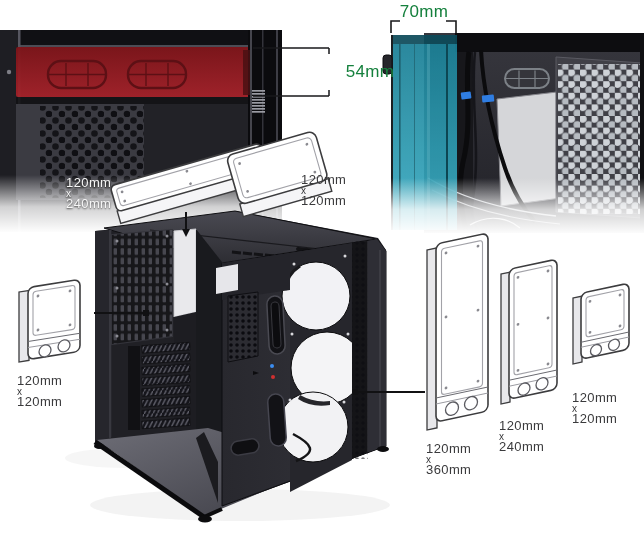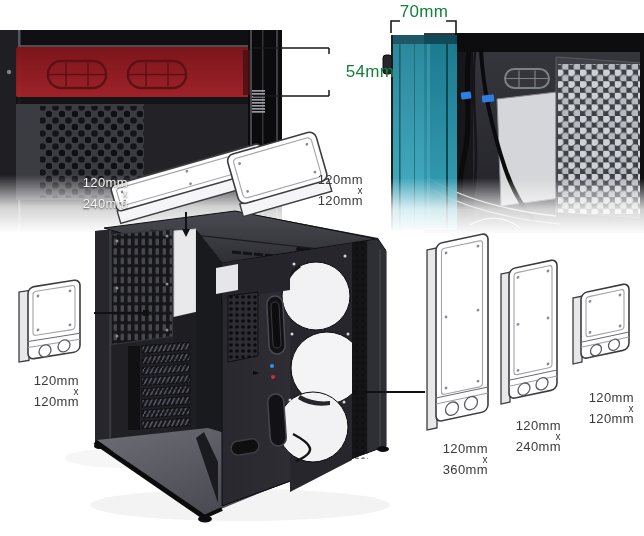--- a/index.html
+++ b/index.html
@@ -2,21 +2,21 @@
 <html style="--clearance-red: #9d1d23; --clearance-teal: #2497ae; --line: #1a1a1c;"><head>
 <meta charset="utf-8">
 <style>
   html,body { margin:0; padding:0; background:#fff; }
   #canvas {
     position:relative; width:644px; height:536px; background:#ffffff;
     overflow:hidden; font-family:"Liberation Sans", sans-serif;
   }
   #art { position:absolute; left:0; top:0; }
   .size-label {
-    position:absolute; width:62px; text-align:right;
+    position:absolute; width:62px; text-align:left;
     font-size:13px; line-height:11.5px; letter-spacing:.4px; color:#3a3a3c;
   }
   .size-label span { display:block; }
   .size-label .xl { font-size:10px; line-height:9px; }
   .size-label.on-photo { color:#f6f6f6; text-shadow:0 1px 2px rgba(0,0,0,.7); }
   .mm-label {
     position:absolute; font-size:17px; letter-spacing:.3px; color:#15803d;
     text-align:center;
   }
   #lbl54 { left:328px; top:62px; width:56px;margin-left:14px; }

